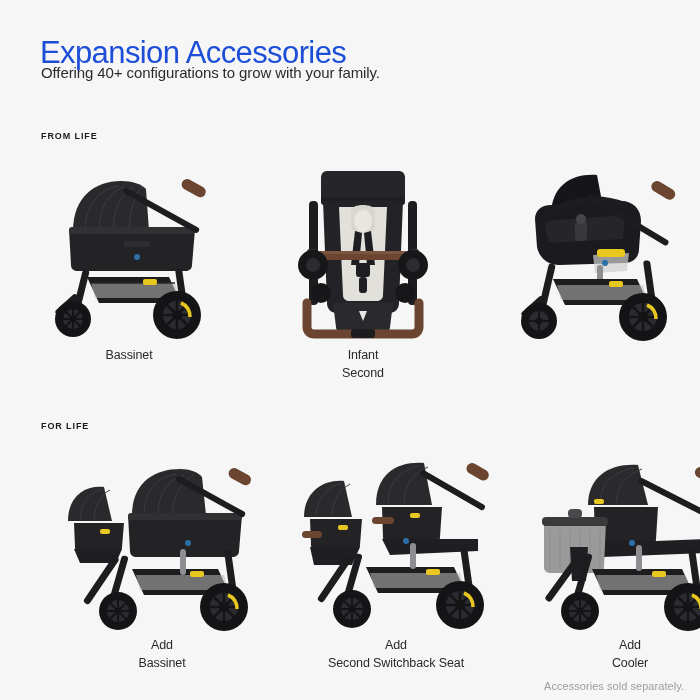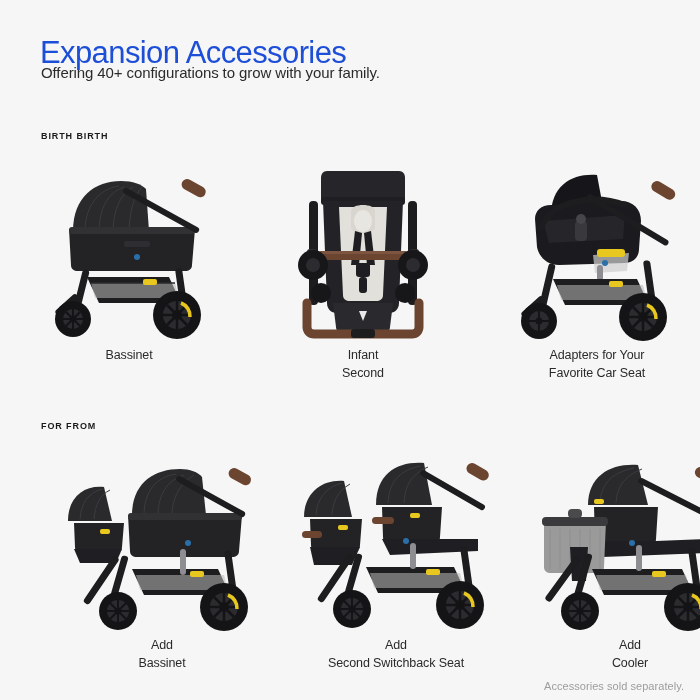--- a/index.html
+++ b/index.html
@@ -59,21 +59,21 @@
 </style>
 </head>
 <body>
 
 <div class="page">
 
   <h1 class="page-title">Expansion Accessories</h1>
   <div class="subtitle">Offering 40+ configurations
 to grow with your family.</div>
 
-  <div class="section-label from-birth">BIRTH BIRTH</div>
+  <div class="section-label from-birth">FROM LIFE</div>
 
   <div class="grid row1">
 
     <div class="cell">
       <div class="thumb">
         <svg width="200" height="190" viewBox="0 0 200 190">
           <g stroke="none">
 
             <path d="M44 78 C44 44 66 28 92 28 C104 28 112 31 117 36 L120 78 Z" fill="#2a2a2d"></path>
             <path d="M56 76 C57 52 70 36 90 33" stroke="#3c3c40" stroke-width="1" fill="none"></path>
@@ -214,27 +214,25 @@
             <circle cx="42" cy="168" r="18" fill="#141416"></circle>
             <circle cx="42" cy="168" r="10" fill="#2c2c30"></circle>
             <circle cx="42" cy="168" r="3.5" fill="#141416"></circle>
             <g stroke="#141416" stroke-width="2">
               <line x1="42" y1="158" x2="42" y2="178"></line>
               <line x1="32" y1="168" x2="52" y2="168"></line>
             </g>
           </g>
         </svg>
       </div>
-      <div class="caption">Adapters for Your
-Favorite Car Seat</div>
     </div>
 
   </div>
 
-  <div class="section-label for-life">FOR FROM</div>
+  <div class="section-label for-life">FOR LIFE</div>
 
   <div class="grid row2">
 
     <div class="cell">
       <div class="thumb">
         <svg width="205" height="190" viewBox="0 0 205 190">
           <g>
 
             <path d="M8 78 C8 54 24 42 44 44 L52 78 Z" fill="#2a2a2d"></path>
             <path d="M20 76 C21 60 28 50 42 46" stroke="#3c3c40" stroke-width="1" fill="none"></path>

